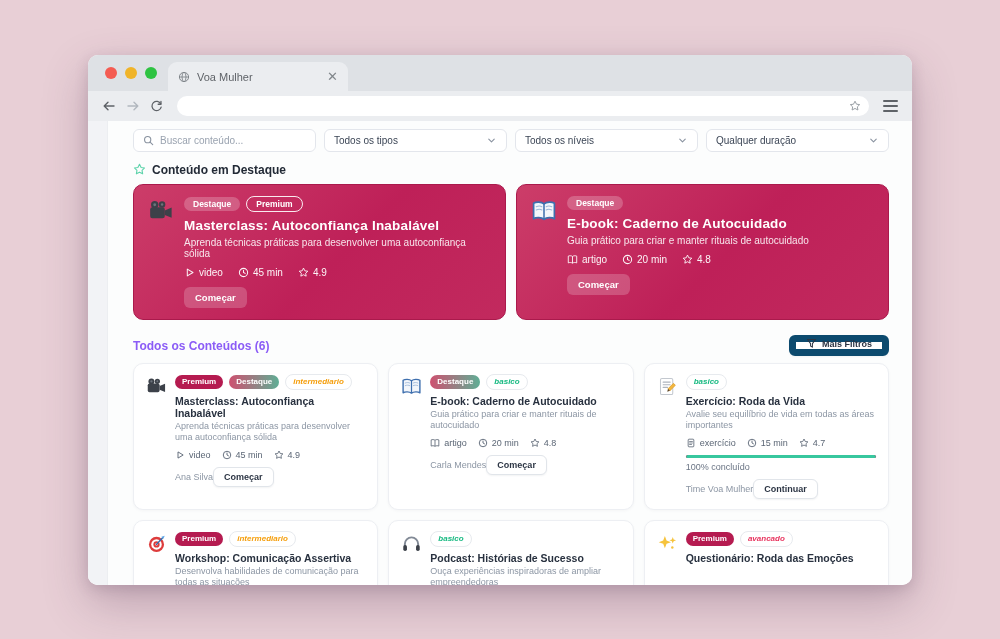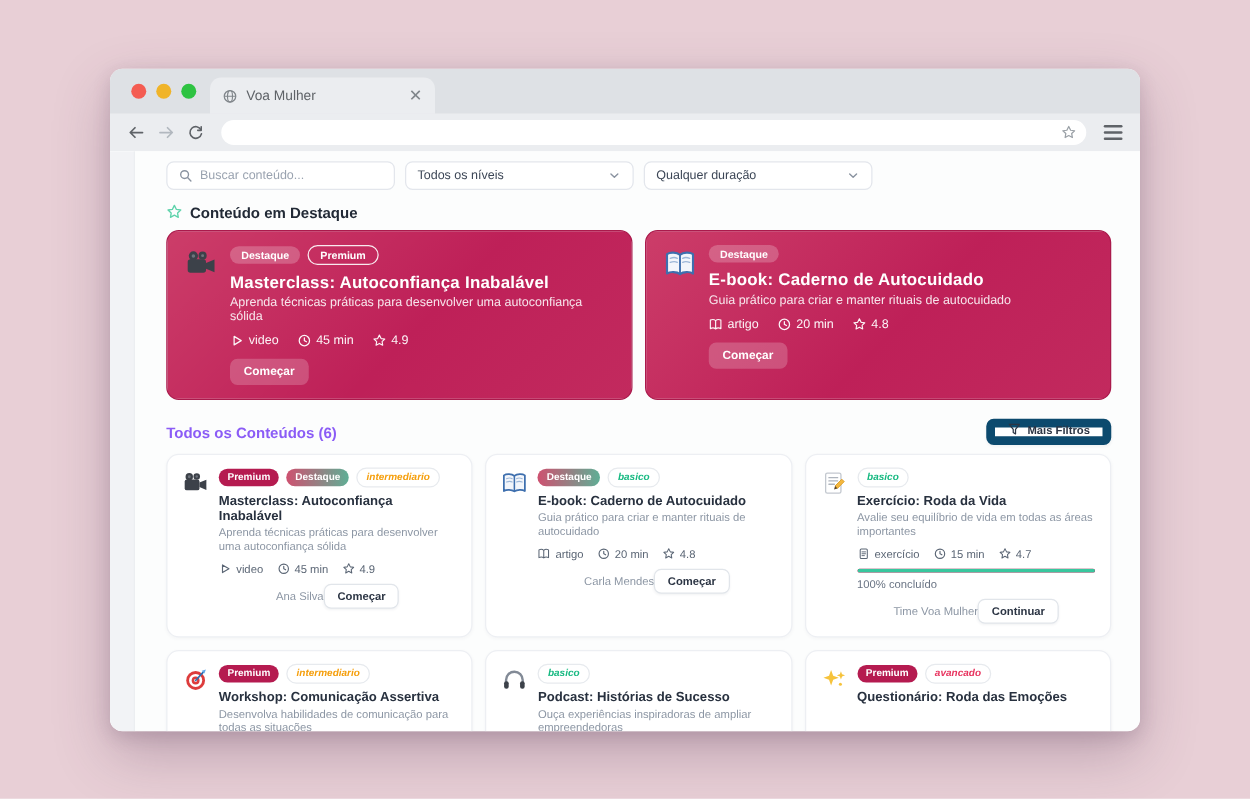--- a/index.html
+++ b/index.html
@@ -97,21 +97,21 @@
   .b-solid{ background:#b51b50; color:#fff; }
   .b-grad{ background:linear-gradient(90deg,#ce5170,#5fae95); color:#fff; }
   .b-out{ background:#fff; border:1px solid #e7eaee;font-style:italic; }
   .b-orange{ color:#f59e0b; } .b-green{ color:#16b981; } .b-red{ color:#e8345f; }
   .ctitle{ margin-top:5px; font-size:10.5px; font-weight:bold; color:#28313f; }
   .cdesc{ margin-top:2px; font-size:9px; line-height:1.28; color:#8c96a4; }
   .meta{ margin-top:6px; display:flex; gap:11px; font-size:9px; color:#5b6675; }
   .track{ margin-top:7px; height:3px; border-radius:2px; background:#a61d4e; overflow:hidden; }
   .fill{ height:100%; background:#38c79e; border-radius:2px; }
   .plabel{ margin-top:4px; font-size:9px; color:#6a7484; }
-  .cfoot{ margin-top:7px; display:flex; align-items:center; justify-content:center; }
+  .cfoot{ margin-top:7px; display:flex; align-items:center; justify-content:flex-start; }
   .author{ font-size:9px; color:#8c96a4; }
   .cbtn{
     background:#fff; border:1px solid #e1e5ea; border-radius:6px; padding:4px 10px;
     font-size:9px; font-weight:bold; color:#2c3544; cursor:pointer; font-family:inherit;
     box-shadow:0 1px 2px rgba(40,50,70,.06);
   }
   svg{ display:block; }
   .hiddefs{ position:absolute; width:0; height:0; overflow:hidden; }
 </style>
 </head>
@@ -250,20 +250,26 @@
     <div class="inner">
 
       <div class="filters">
         <label class="field">
           <svg class="sicon" width="11" height="11">
               <use href="#i-search"></use>
             </svg>
           <input type="text" placeholder="Buscar conteúdo..." style="">
         </label>
         <div class="field select">
+          <span>Todos os tipos</span>
+          <svg class="chev" width="11" height="11">
+              <use href="#i-chev"></use>
+            </svg>
+        </div>
+        <div class="field select">
           <span>Todos os níveis</span>
           <svg class="chev" width="11" height="11">
               <use href="#i-chev"></use>
             </svg>
         </div>
         <div class="field select">
           <span>Qualquer duração</span>
           <svg class="chev" width="11" height="11">
               <use href="#i-chev"></use>
             </svg>

